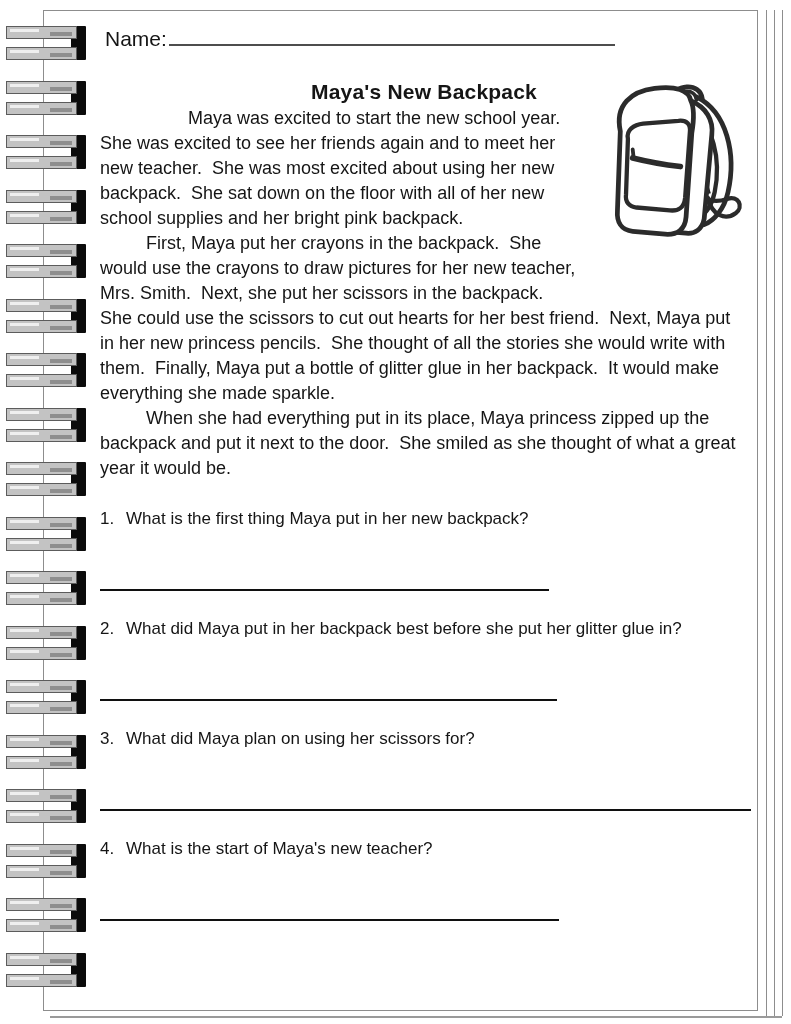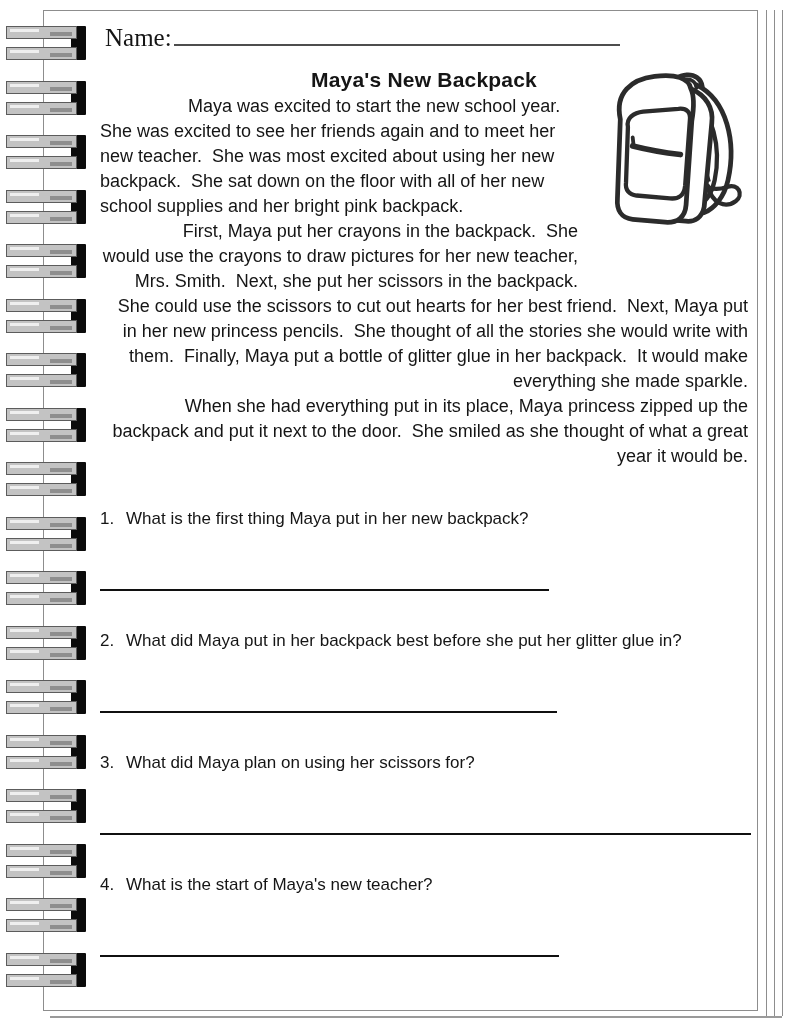--- a/index.html
+++ b/index.html
@@ -47,41 +47,41 @@
   .binding .bar::after {
     content:""; position:absolute; right:4px; top:5px; width:32%; height:4px; background:#8e8e8e;
   }
   .binding .bar.top { top:0; }
   .binding .bar.bottom { top:21px; }
 
   
   .content {
     position:absolute; left:100px; top:10px; width:648px; z-index:3;
   }
-  .name-row { margin:10px 0 0 5px; font-size:25px;font-family:Liberation Serif, serif; }
+  .name-row { margin:10px 0 0 5px; font-size:21px; }
   .name-line {
     display:inline-block; width:446px; height:24px;
     border-bottom:2px solid #4d4d4d; margin-left:2px;
   }
   .title {
     text-align:center; font-size:21px; font-weight:700;
-    margin-top:16px; letter-spacing:0.2px;
+    margin-top:29px; letter-spacing:0.2px;
   }
   .story { margin-top:2px; font-size:18px; line-height:25px; }
   .story p { margin:0; white-space:pre-wrap; }
   .story p.p1 { text-indent:88px; }
-  .story p.p2, .story p.p3 { text-indent:46px;text-align:right; }
+  .story p.p2, .story p.p3 { text-indent:46px; }
 
   .backpack-float {
     float:right; width:162px; height:162px;
     margin:-30px 0 50px 8px;
   }
 
   .questions { margin-top:0; font-size:17px; }
-  .question { margin-top:40px; }
+  .question { margin-top:28px; }
   .q-num { display:inline-block; width:26px; }
   .answer-line { margin-top:60px; height:0; border-top:2px solid #101010; }
   .question.q1 .answer-line { width:449px; }
   .question.q2 .answer-line { width:457px; }
   .question.q3 .answer-line { width:651px; }
   .question.q4 .answer-line { width:459px; }
 
   .footer { margin-top:36px; text-align:center; font-size:18px; }
 </style>
 </head>

